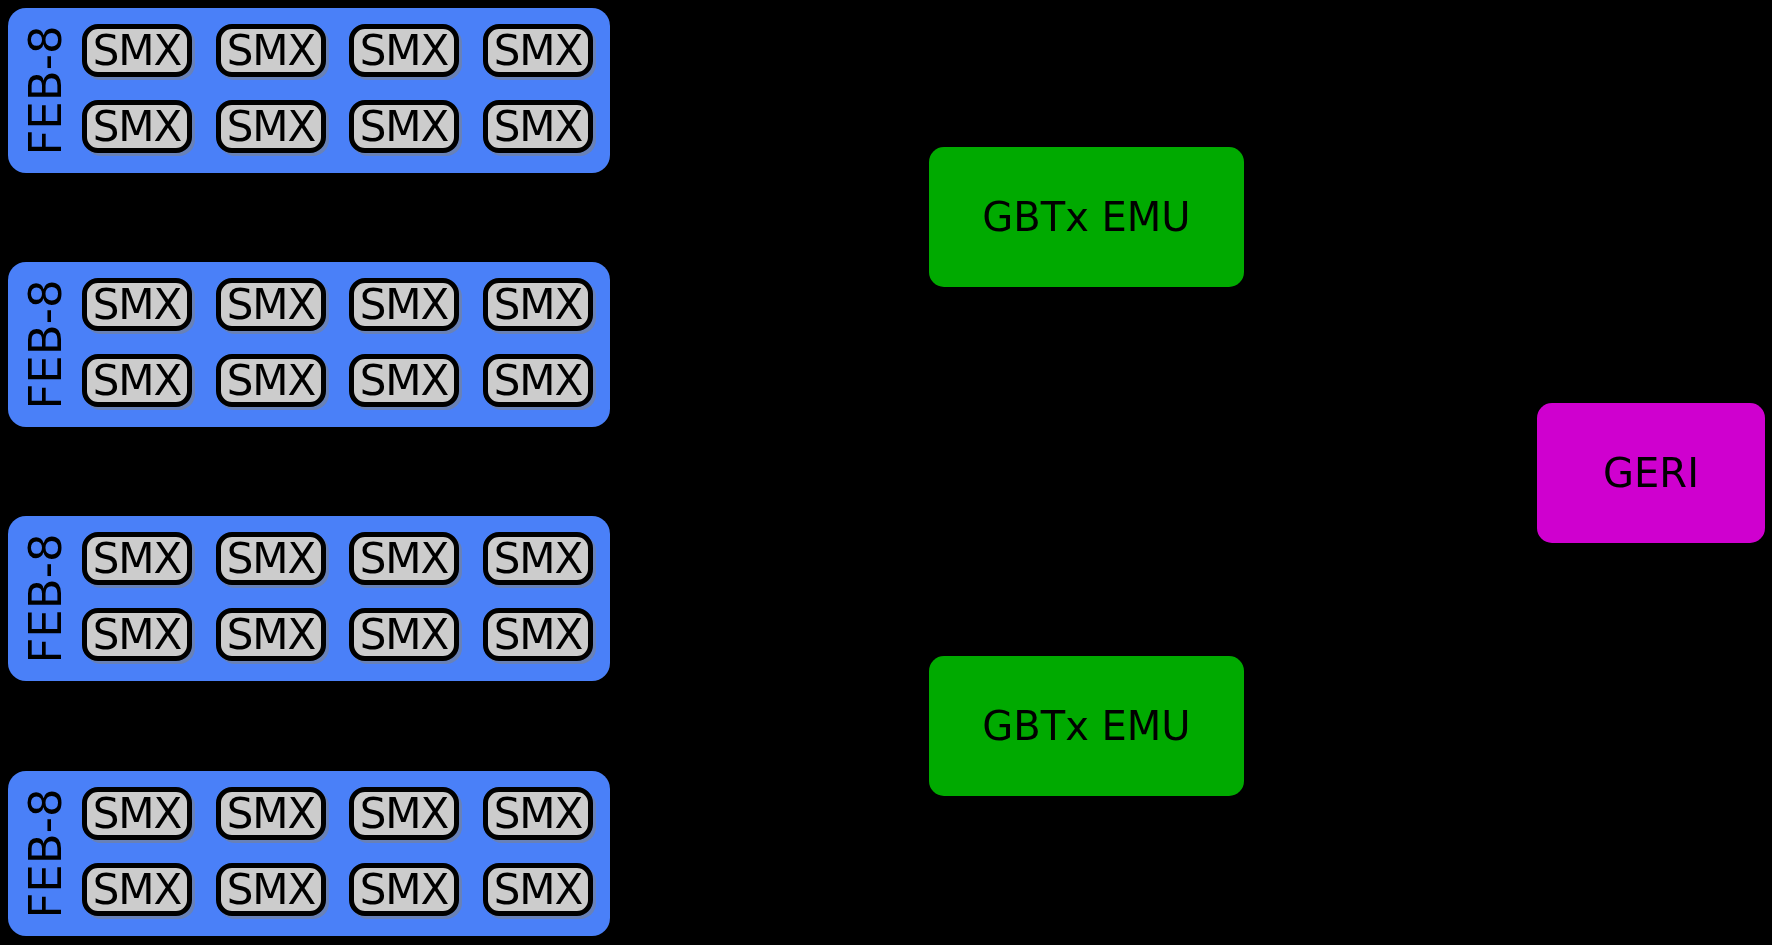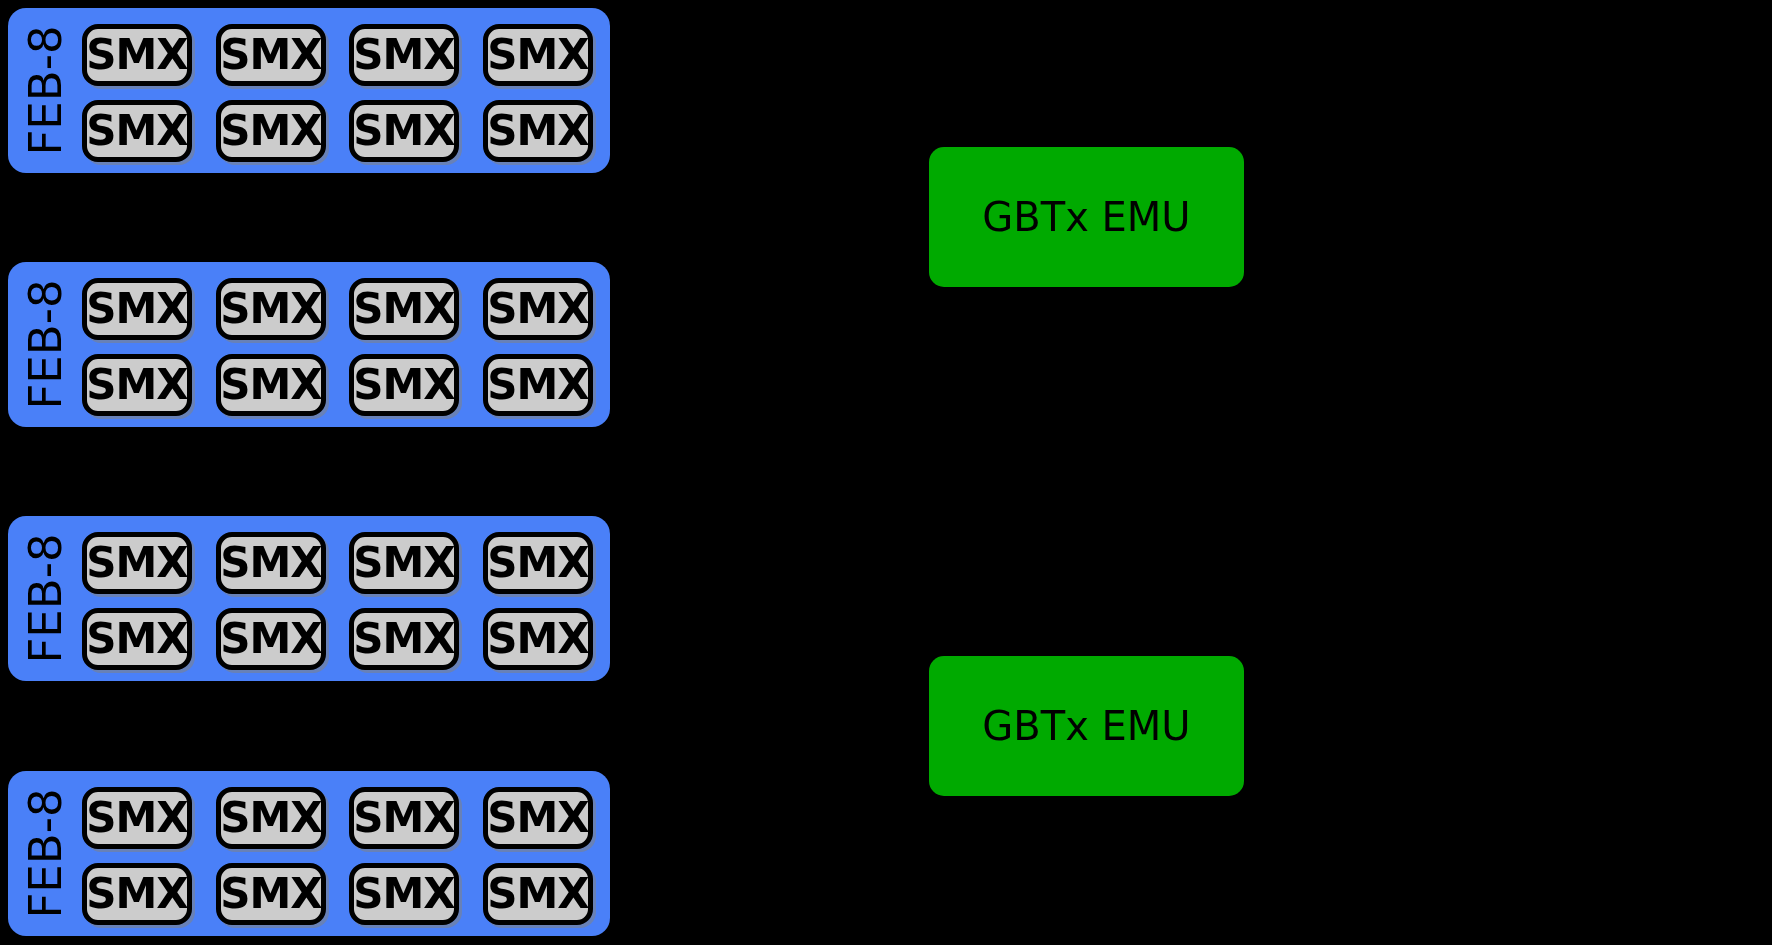--- a/index.html
+++ b/index.html
@@ -45,33 +45,32 @@
     transform: rotate(-90deg);
     white-space: nowrap;
     font-size: 45px;
     line-height: 1;
   }
 
   
   .chip {
     position: absolute;
     width: 110px;
-    height: 62px;
+    height: 53px;
     box-sizing: border-box;
     background: var(--chip-fill, #cccccc);
     border: 5px solid var(--chip-border, #000000);
     border-radius: 16px;
     box-shadow: 3px 3px 0 rgba(130,130,130,0.55);
     display: flex;
     align-items: center;
     justify-content: center;
     font-size: 42px;
     line-height: 1;
     letter-spacing: -1px;
-    font-weight: bold;
   }
   .chip.row-1 { top: 16px; }
   .chip.row-2 { top: 92px; }
   .chip.col-1 { left: 74px; }
   .chip.col-2 { left: 208px; }
   .chip.col-3 { left: 341px; }
   .chip.col-4 { left: 475px; }
 
   
   .gbtx-box {
@@ -163,14 +162,15 @@
     <div class="chip row-1 col-4">SMX</div>
     <div class="chip row-2 col-1">SMX</div>
     <div class="chip row-2 col-2">SMX</div>
     <div class="chip row-2 col-3">SMX</div>
     <div class="chip row-2 col-4">SMX</div>
   </div>
 
   <div class="gbtx-box pos-1">GBTx EMU</div>
   <div class="gbtx-box pos-2">GBTx EMU</div>
 
+  <div class="geri-box">GERI</div>
 
 </div>
 
 </body></html>

